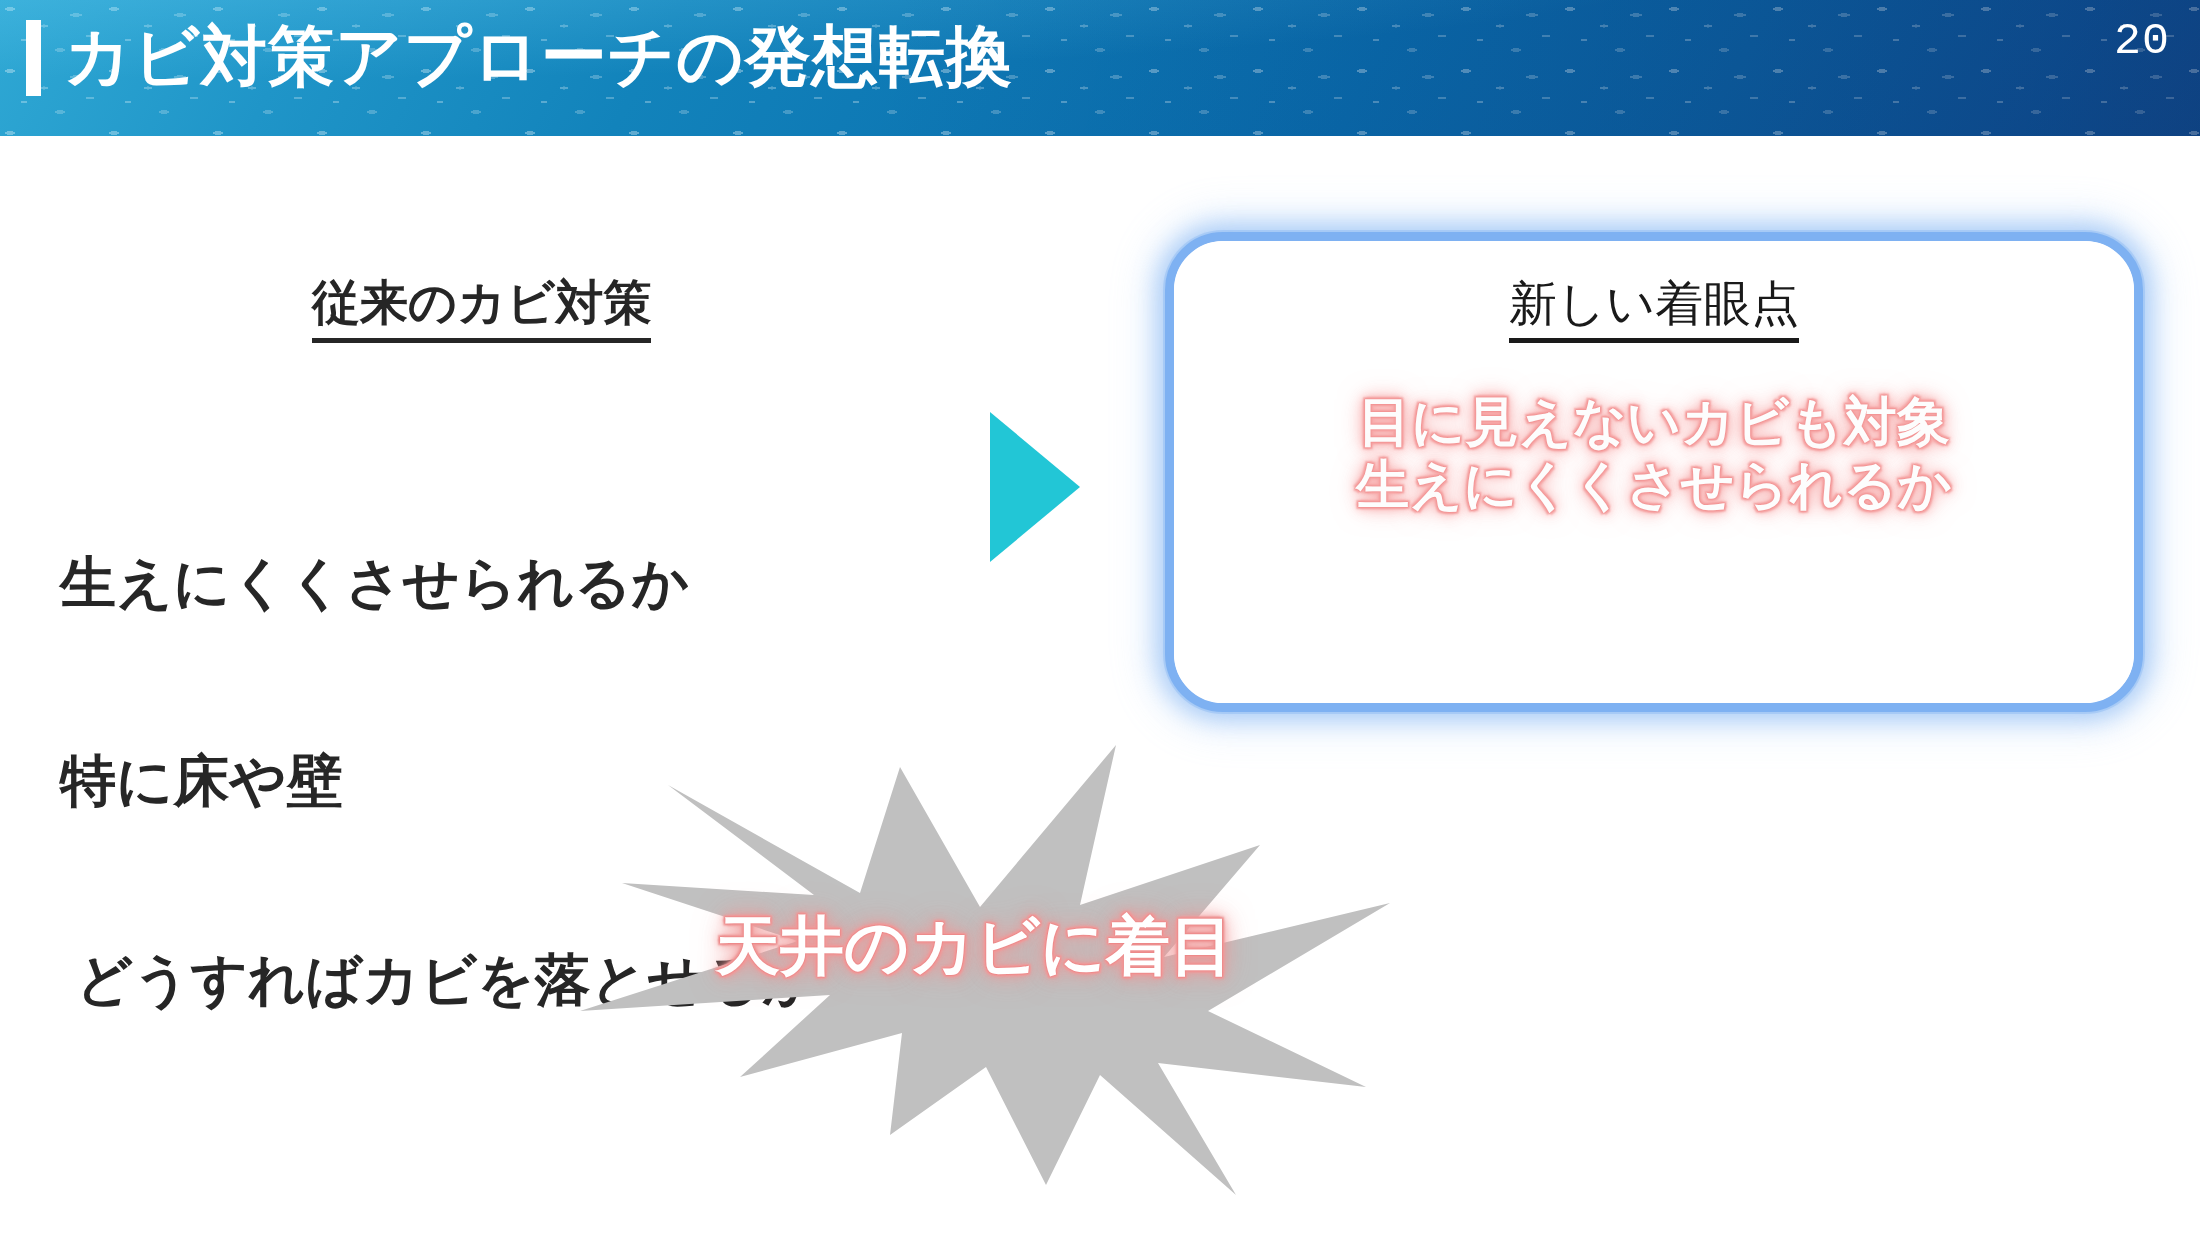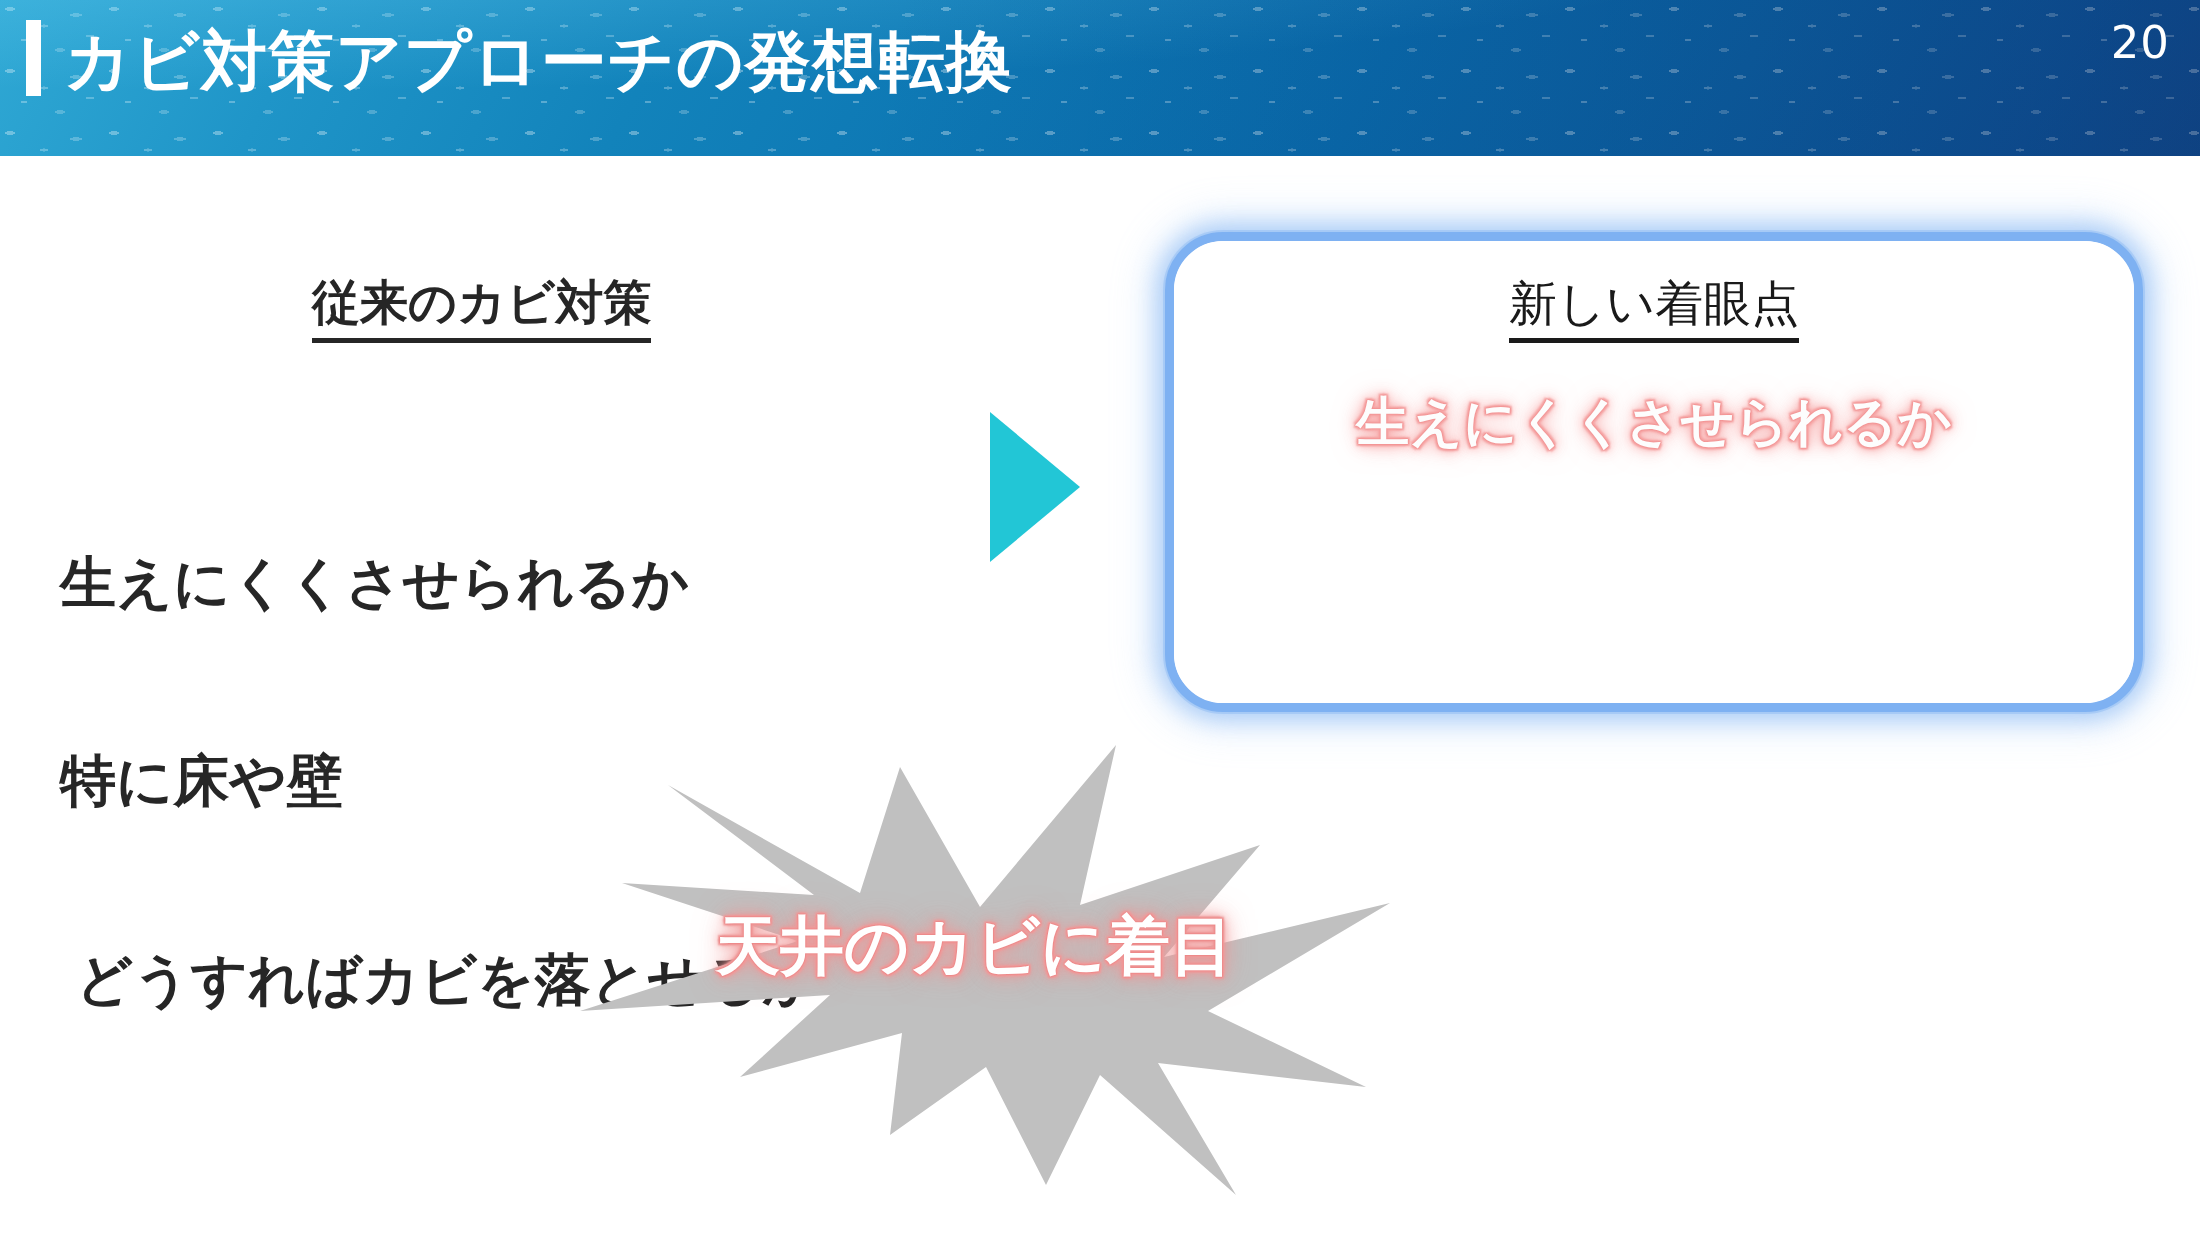--- a/index.html
+++ b/index.html
@@ -24,32 +24,33 @@
     background: #ffffff;
     overflow: hidden;
   }
 
   
   #header-band {
     position: absolute;
     left: 0;
     top: 0;
     width: 2200px;
-    height: 156px;
+    height: 136px;
     overflow: hidden;
     background:
       linear-gradient(118deg,
         #2fa8d4 0%,
         #1f95c8 14%,
         #1283bb 30%,
         #0d76b3 46%,
         #0a6aac 62%,
         #0d5fa2 78%,
         #10539a 92%,
         #134c92 100%);
+    font-family: Liberation Mono, monospace;
   }
   
   #header-texture {
     position: absolute;
     inset: 0;
     opacity: .34;
     background-image:
       radial-gradient(ellipse 9px 3px at 10px 9px,  rgba(255,255,255,.95) 0 60%, rgba(255,255,255,0) 61%),
       radial-gradient(ellipse 7px 2.5px at 44px 26px, rgba(255,255,255,.80) 0 60%, rgba(255,255,255,0) 61%),
       radial-gradient(ellipse 10px 3px at 76px 15px, rgba(255,255,255,.70) 0 60%, rgba(255,255,255,0) 61%),
@@ -271,20 +272,21 @@
   <div id="transition-arrow"></div>
 
   <div id="new-view-box">
     <div id="new-view-box-inner"></div>
 
     <div id="new-view-heading">
       <span>新しい着眼点</span>
     </div>
 
     <div id="new-view-body">
+      <span class="nv-line">目に見えないカビも対象</span>
       <span class="nv-line">生えにくくさせられるか</span>
     </div>
   </div>
 
   <div id="starburst-wrap">
     <svg id="starburst-svg" viewBox="0 0 830 480" preserveAspectRatio="none">
       <polygon fill="#c0c0c0" points="
         556,30
         520,190
         700,130

